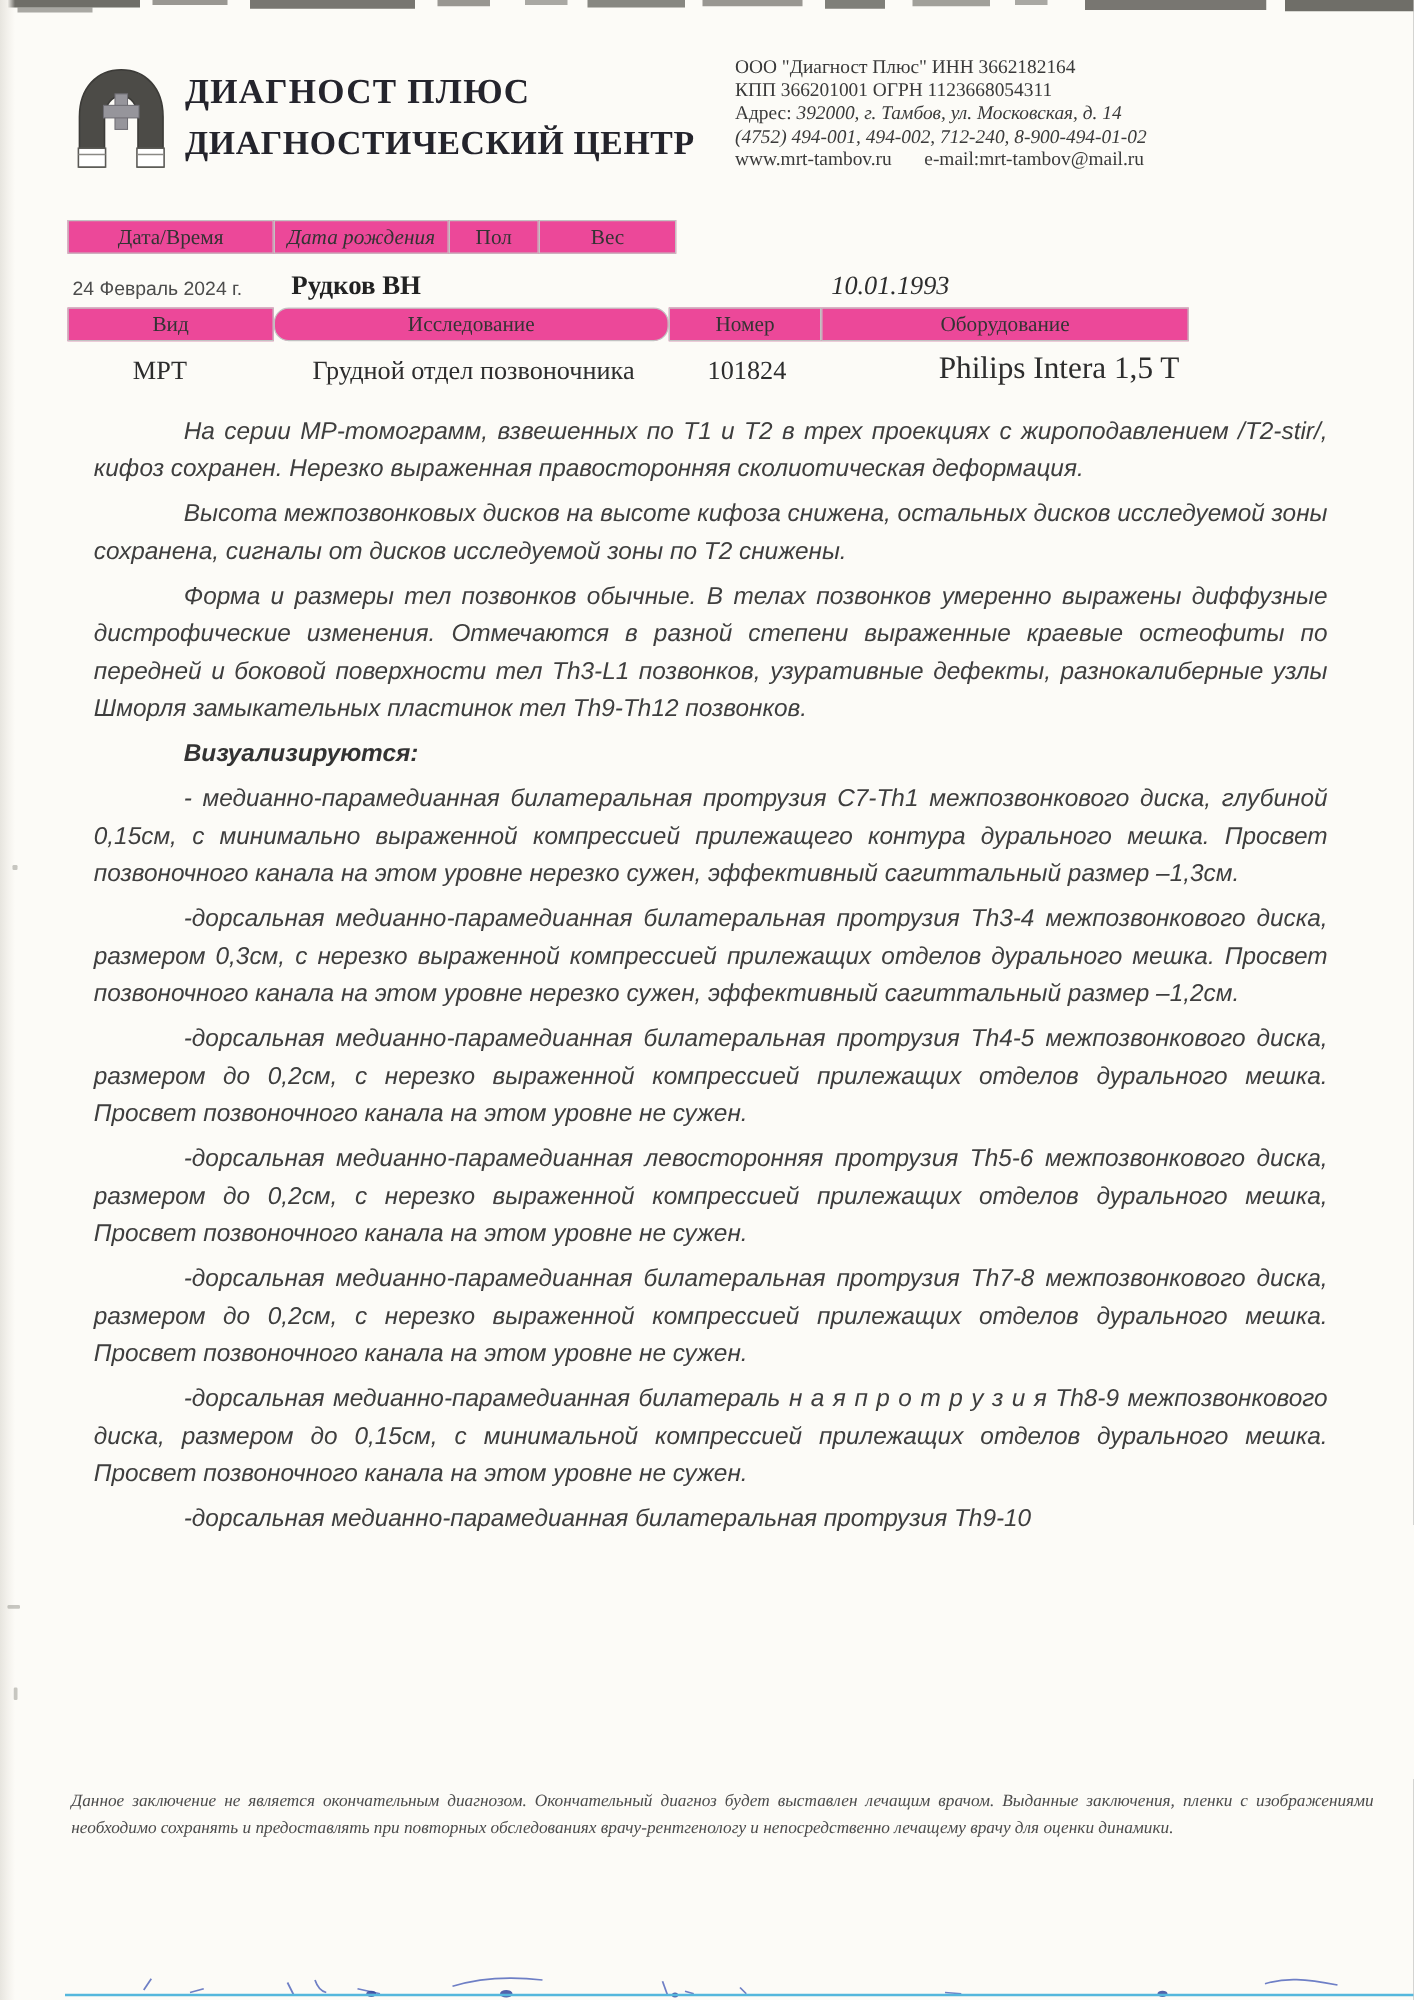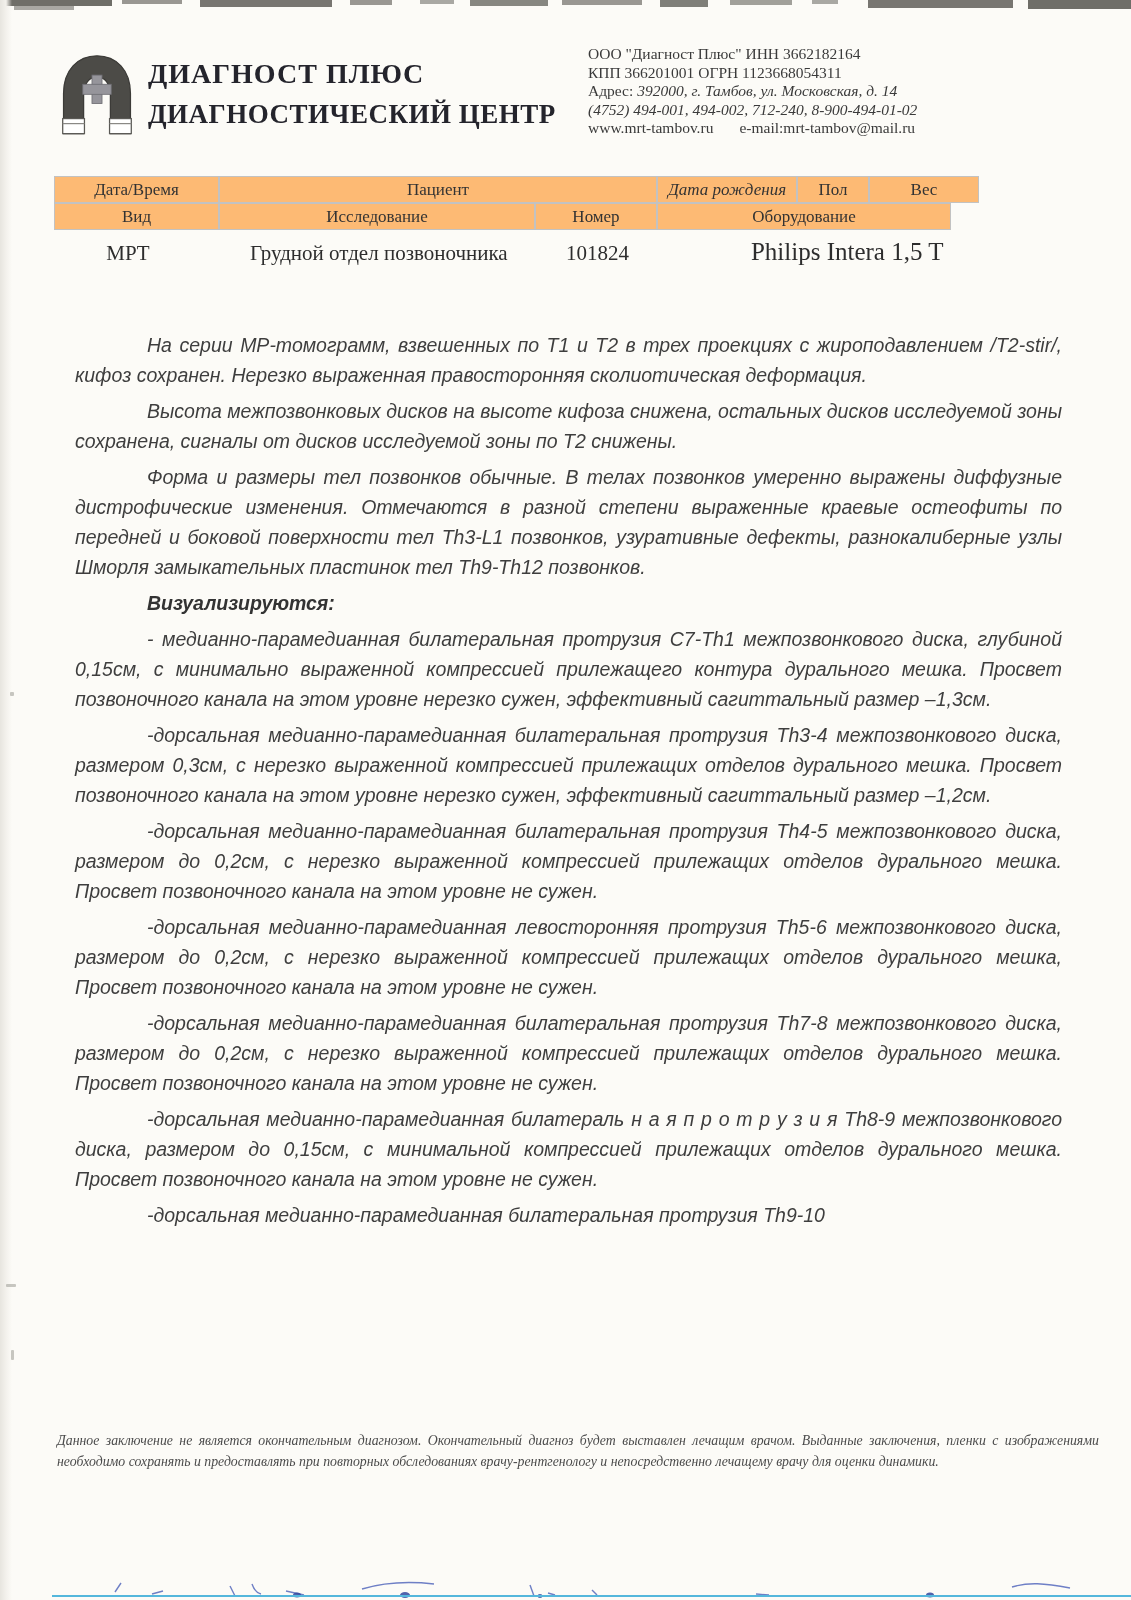--- a/index.html
+++ b/index.html
@@ -34,28 +34,28 @@
     letter-spacing:.5px;white-space:nowrap;margin-top:2px;
   }
   .company{position:absolute;left:588px;top:45px;width:520px;
     font-size:15.5px;line-height:18.6px;color:#3a3a3a;}
   .company .it{font-style:italic;}
   .company .gap{display:inline-block;width:26px;}
   
   .tables{position:absolute;left:54px;top:176px;width:925px;font-size:17px;}
   .hrow{display:flex;}
   .hcell{
-    border:1px solid var(--table-border);background:#fdba74;
+    border:1px solid var(--table-border);background:#ec4899;
     box-sizing:border-box;text-align:center;color:#333;
     height:27px;line-height:25px;overflow:hidden;white-space:nowrap;
   }
   .drow{display:flex;align-items:flex-end;}
   .dcell{box-sizing:border-box;overflow:hidden;white-space:nowrap;}
   .t1c1{width:165px;} .t1c2{width:438px;} .t1c3{width:140px;font-style:italic;} .t1c4{width:72px;} .t1c5{width:110px;}
-  .t2c1{width:165px;} .t2c2{width:316px;} .t2c3{width:122px;} .t2c4{width:294px;}
+  .t2c1{width:165px;} .t2c2{width:316px;border-radius:12px;} .t2c3{width:122px;} .t2c4{width:294px;}
   .drow1{height:38px;padding-bottom:5px;}
   .drow2{height:36px;padding-bottom:2px;gap:40px;}
   .val-datetime{font-family:"Liberation Sans",sans-serif;font-size:15.5px;color:#4c4c4c;padding-left:4px;}
   .val-patient{font-weight:bold;font-size:21.5px;color:#222;padding-left:14px;}
   .val-birth{font-size:21px;color:#2d2d2d;padding-left:8px;}
   .val-mrt{font-size:21px;color:#2d2d2d;text-align:center;}
   .val-study{font-size:21px;color:#2d2d2d;padding-left:8px;}
   .val-number{font-size:21px;color:#2d2d2d;}
   .val-equip{font-size:25px;color:#2d2d2d;text-align:center;}
   
@@ -121,24 +121,30 @@
     <div>ООО "Диагност Плюс" ИНН 3662182164</div>
     <div>КПП 366201001 ОГРН 1123668054311</div>
     <div><span>Адрес:</span> <span class="it">392000, г. Тамбов, ул. Московская, д. 14</span></div>
     <div class="it">(4752) 494-001, 494-002, 712-240, 8-900-494-01-02</div>
     <div><span>www.mrt-tambov.ru</span><span class="gap"></span><span>e-mail:</span><span>mrt-tambov@mail.ru</span></div>
   </div>
 
   <div class="tables">
     <div class="hrow">
       <div class="hcell t1c1">Дата/Время</div>
-      <div class="hcell t1c2">Пациент</div>
       <div class="hcell t1c3">Дата рождения</div>
       <div class="hcell t1c4">Пол</div>
       <div class="hcell t1c5">Вес</div>
+    </div>
+    <div class="drow drow1">
+      <div class="dcell t1c1 val-datetime">24 Февраль 2024 г.</div>
+      <div class="dcell t1c2 val-patient">Рудков ВН</div>
+      <div class="dcell t1c3 val-birth">10.01.1993</div>
+      <div class="dcell t1c4"></div>
+      <div class="dcell t1c5"></div>
     </div>
     <div class="hrow">
       <div class="hcell t2c1">Вид</div>
       <div class="hcell t2c2">Исследование</div>
       <div class="hcell t2c3">Номер</div>
       <div class="hcell t2c4">Оборудование</div>
     </div>
     <div class="drow drow2">
       <div class="dcell t2c1 val-mrt">МРТ</div>
       <div class="dcell t2c2 val-study">Грудной отдел позвоночника</div>

